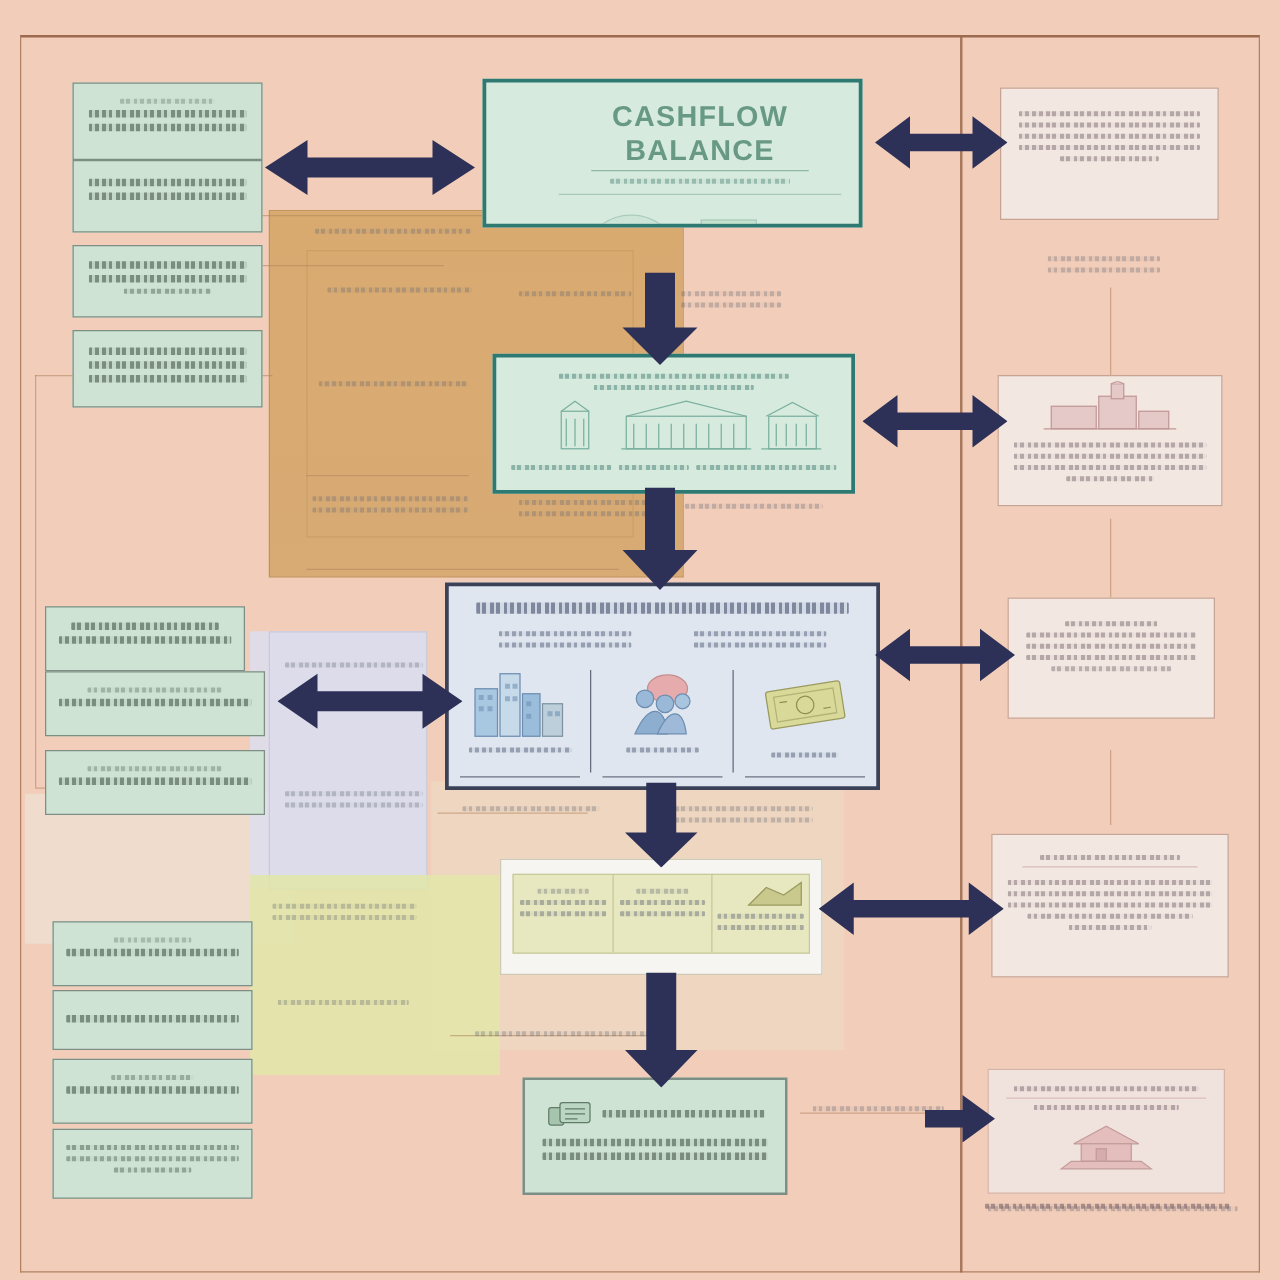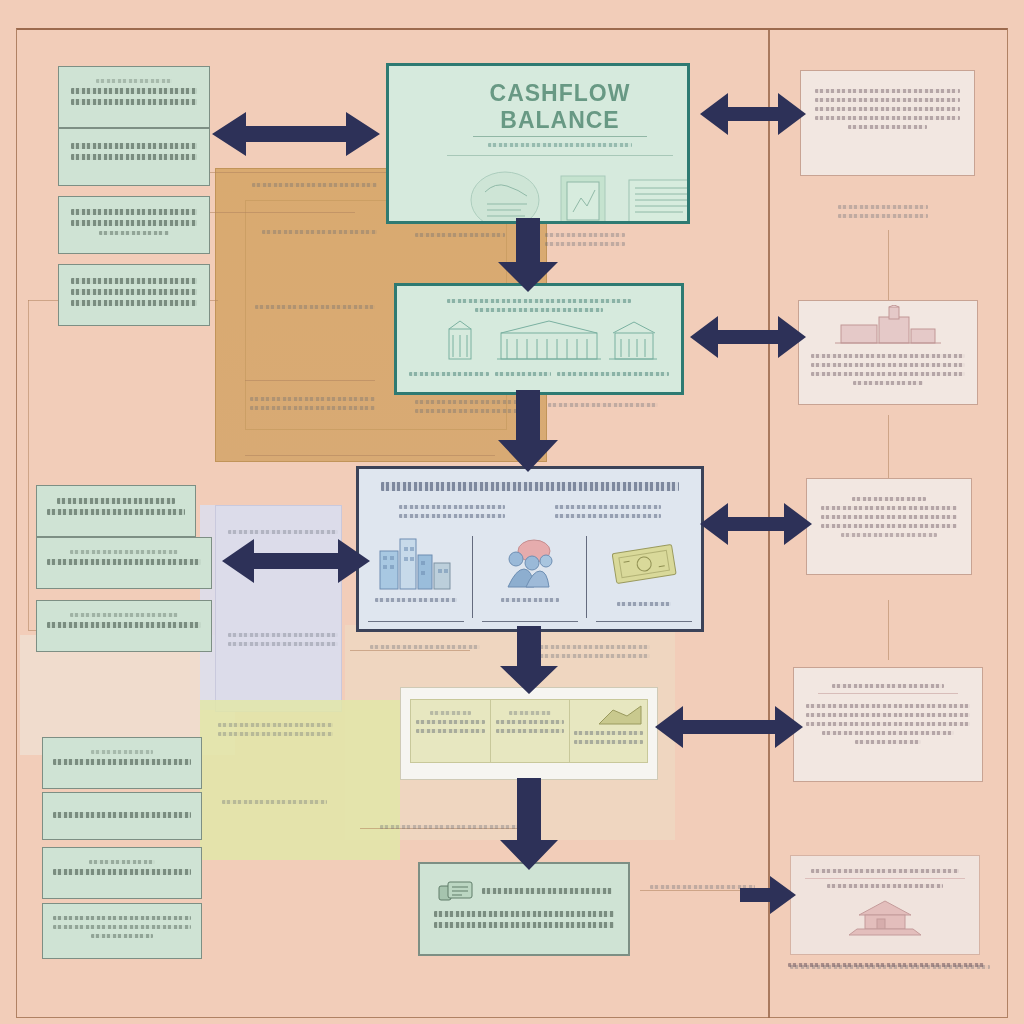--- a/index.html
+++ b/index.html
@@ -171,21 +171,21 @@
     <div class="tl sm faint"></div>
     </div>
   <div style="position:absolute;left:838px;top:200px;width:90px;">
     <div class="tl sm faint"></div>
       <div class="tl sm faint"></div>
     </div>
   <div style="position:absolute;left:790px;top:960px;width:200px;">
     <div class="tl sm faint"></div>
     </div>
 
-  <div class="card mint" style="left:386px;top:63px;width:304px;height:161px;padding-left:44px;">
+  <div class="card mint" style="left:386px;top:63px;width:304px;height:119px;padding-left:44px;">
     <div class="ghost-title" style="font-size:23px;margin-top:14px;">CASHFLOW BALANCE</div>
     <div class="underline" style="margin:2px 40px 6px;background:#3f7a62;opacity:.45;"></div>
     <div style="padding:0 55px;">
       <div class="tl sm" style="opacity:.38;"></div>
     </div>
     <div class="underline" style="margin:8px 14px;background:#3f7a62;opacity:.3;"></div>
     <svg class="ill" width="300" height="72" viewBox="0 0 300 72">
       <g stroke="#56917c" fill="none" opacity=".55" stroke-width="1">
         <ellipse cx="72" cy="36" rx="34" ry="28" fill="#bfdcc8" opacity=".6"></ellipse>
         <path d="M52 28 q10-10 22-6 t20 10"></path>

